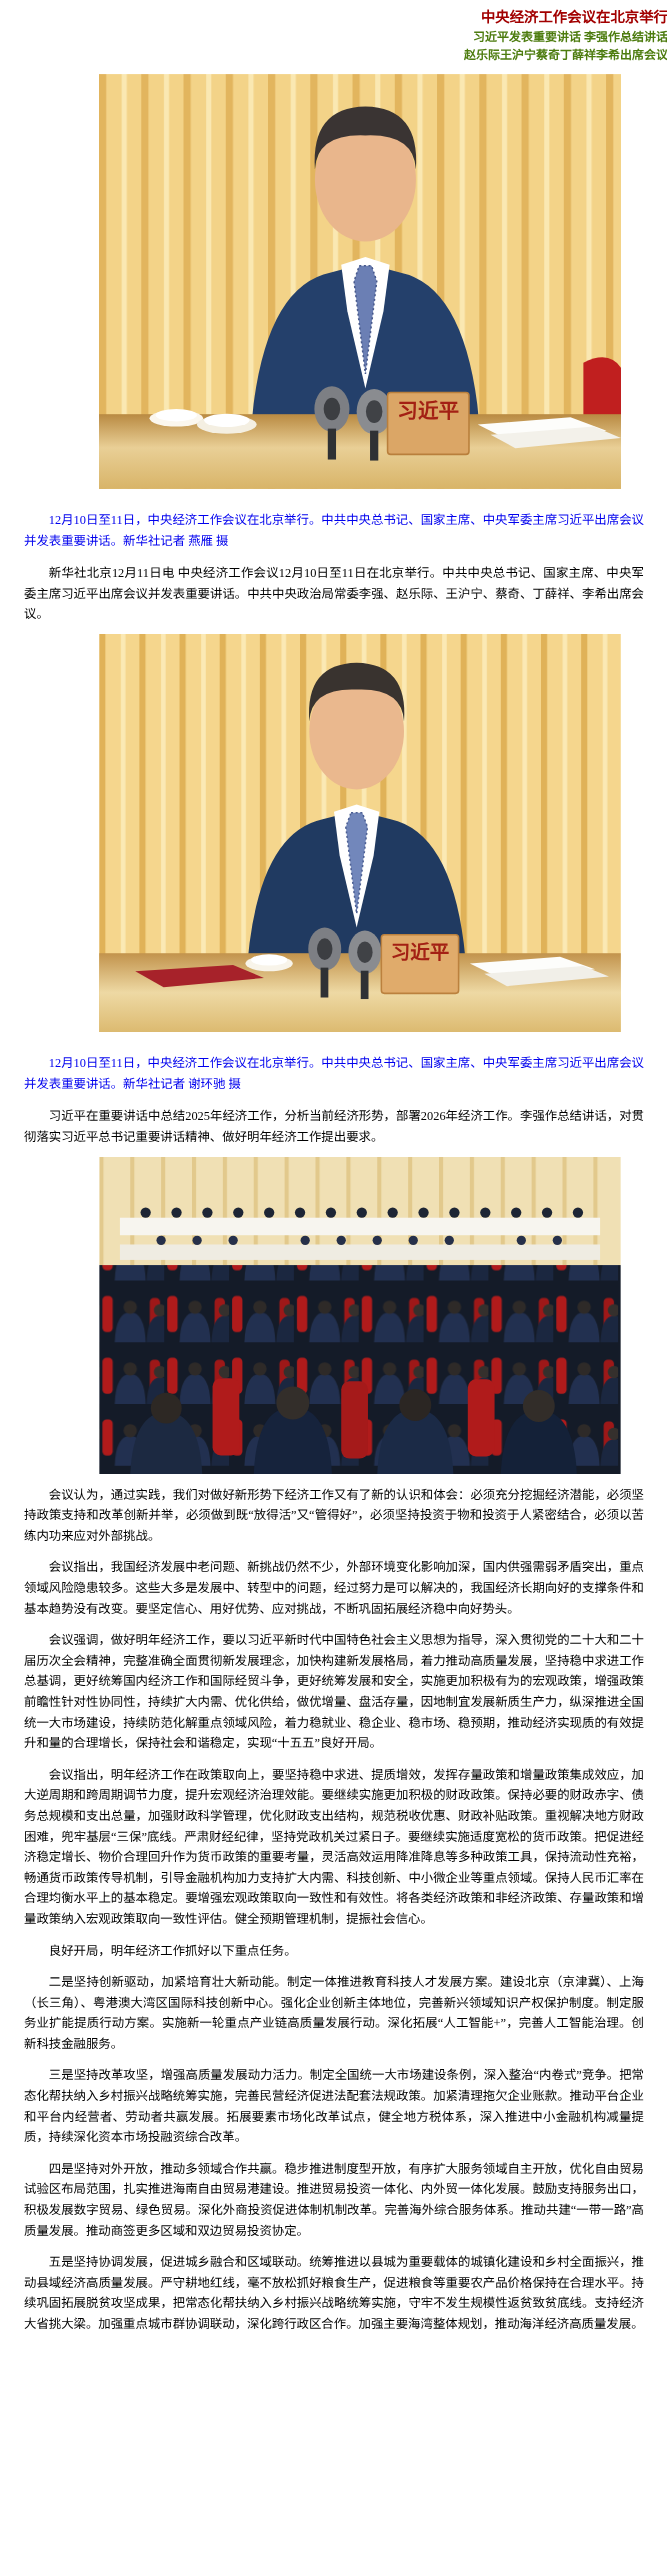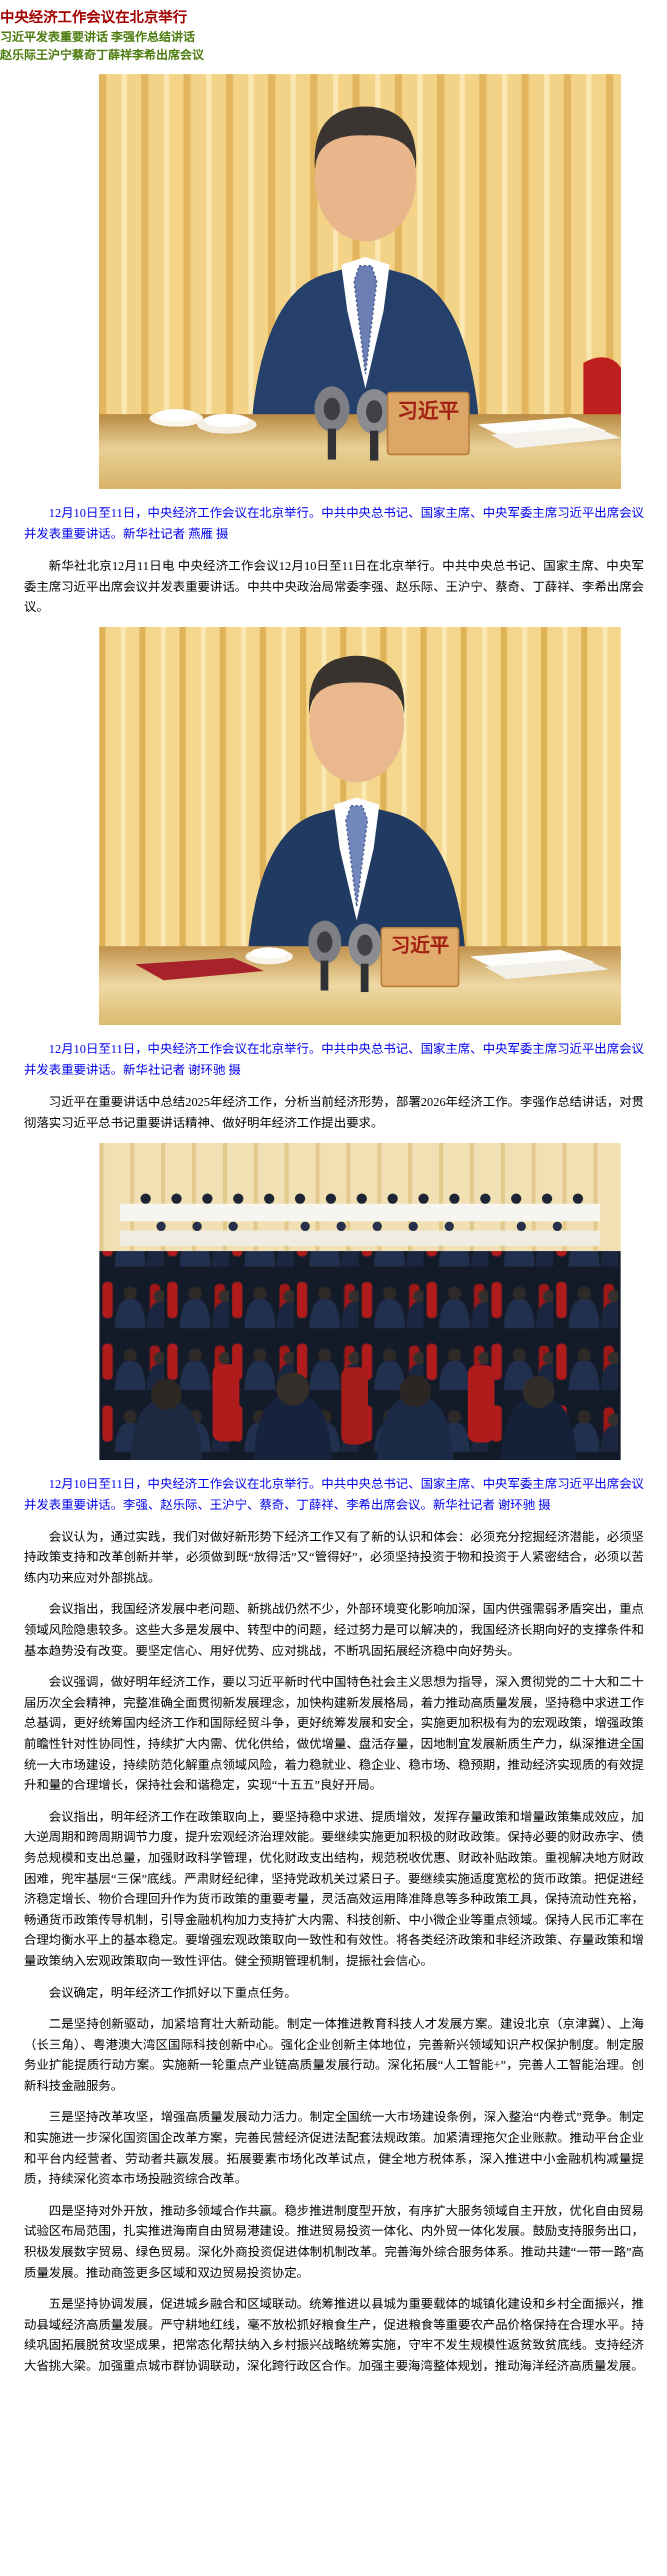--- a/index.html
+++ b/index.html
@@ -3,33 +3,33 @@
 <meta charset="utf-8">
 <style>
   html,body{margin:0;padding:0;background:#ffffff;}
   body{
     width:668px;
     font-family:"Liberation Serif","DejaVu Serif",serif;
     color:#000;
   }
   .page{width:668px;margin:0 auto;}
   
-  .header{padding-top:7.2px;text-align:left;}
+  .header{padding-top:7.2px;text-align:right;padding-left:32px;}
   .header .t1{
     font-size:14.4px;font-weight:bold;color:#a20000;line-height:20.6px;margin:0;
   }
   .header .t2{
     font-size:12px;font-weight:bold;color:#4d7c0f;line-height:18.5px;margin:0;
   }
   
   .figure{display:block;margin:9.3px auto 0 auto;width:470px;border-radius:17px;}
   .figure svg{display:block;}
   
   .caption{
-    width:620px;margin:14px auto 0 auto;
+    width:620px;margin:21px auto 0 auto;
     font-size:12.4px;line-height:21px;color:#0000ee;
     text-align:justify;text-indent:2em;
   }
   
   .para{
     width:620px;margin:11px auto 0 auto;
     font-size:12.4px;line-height:20.6px;color:#000;
     text-align:justify;text-indent:2em;
   }
 </style>
@@ -229,29 +229,28 @@
         <rect x="470" y="436" width="52" height="150" rx="16" fill="#a51a1a"></rect>
         <path d="M540 616 q6 -126 74 -126 q68 0 74 126z" fill="#1b2a46"></path>
         <circle cx="614" cy="482" r="31" fill="#2b2623"></circle>
         <rect x="716" y="432" width="52" height="150" rx="16" fill="#b01b1b"></rect>
         <path d="M780 616 q6 -124 74 -124 q68 0 74 124z" fill="#142138"></path>
         <circle cx="854" cy="484" r="31" fill="#322d29"></circle>
       </g>
     </svg>
   </div>
 
-  <p class="caption">12月10日至11日，中央经济工作会议在北京举行。中共中央总书记、国家主席、中央军委主席习近平出席会议并发表重要讲话。李强、赵乐际、王沪宁、蔡奇、丁薛祥、李希出席会议。新华社记者 谢环驰 摄</p>
 
   <div>
     <p class="para">会议认为，通过实践，我们对做好新形势下经济工作又有了新的认识和体会：必须充分挖掘经济潜能，必须坚持政策支持和改革创新并举，必须做到既“放得活”又“管得好”，必须坚持投资于物和投资于人紧密结合，必须以苦练内功来应对外部挑战。</p>
     <p class="para">会议指出，我国经济发展中老问题、新挑战仍然不少，外部环境变化影响加深，国内供强需弱矛盾突出，重点领域风险隐患较多。这些大多是发展中、转型中的问题，经过努力是可以解决的，我国经济长期向好的支撑条件和基本趋势没有改变。要坚定信心、用好优势、应对挑战，不断巩固拓展经济稳中向好势头。</p>
     <p class="para">会议强调，做好明年经济工作，要以习近平新时代中国特色社会主义思想为指导，深入贯彻党的二十大和二十届历次全会精神，完整准确全面贯彻新发展理念，加快构建新发展格局，着力推动高质量发展，坚持稳中求进工作总基调，更好统筹国内经济工作和国际经贸斗争，更好统筹发展和安全，实施更加积极有为的宏观政策，增强政策前瞻性针对性协同性，持续扩大内需、优化供给，做优增量、盘活存量，因地制宜发展新质生产力，纵深推进全国统一大市场建设，持续防范化解重点领域风险，着力稳就业、稳企业、稳市场、稳预期，推动经济实现质的有效提升和量的合理增长，保持社会和谐稳定，实现“十五五”良好开局。</p>
     <p class="para">会议指出，明年经济工作在政策取向上，要坚持稳中求进、提质增效，发挥存量政策和增量政策集成效应，加大逆周期和跨周期调节力度，提升宏观经济治理效能。要继续实施更加积极的财政政策。保持必要的财政赤字、债务总规模和支出总量，加强财政科学管理，优化财政支出结构，规范税收优惠、财政补贴政策。重视解决地方财政困难，兜牢基层“三保”底线。严肃财经纪律，坚持党政机关过紧日子。要继续实施适度宽松的货币政策。把促进经济稳定增长、物价合理回升作为货币政策的重要考量，灵活高效运用降准降息等多种政策工具，保持流动性充裕，畅通货币政策传导机制，引导金融机构加力支持扩大内需、科技创新、中小微企业等重点领域。保持人民币汇率在合理均衡水平上的基本稳定。要增强宏观政策取向一致性和有效性。将各类经济政策和非经济政策、存量政策和增量政策纳入宏观政策取向一致性评估。健全预期管理机制，提振社会信心。</p>
-    <p class="para">会议确定，明年经济工作抓好以下重点任务。</p>
+    <p class="para">良好开局，明年经济工作抓好以下重点任务。</p>
     <p class="para">二是坚持创新驱动，加紧培育壮大新动能。制定一体推进教育科技人才发展方案。建设北京（京津冀）、上海（长三角）、粤港澳大湾区国际科技创新中心。强化企业创新主体地位，完善新兴领域知识产权保护制度。制定服务业扩能提质行动方案。实施新一轮重点产业链高质量发展行动。深化拓展“人工智能+”，完善人工智能治理。创新科技金融服务。</p>
-    <p class="para">三是坚持改革攻坚，增强高质量发展动力活力。制定全国统一大市场建设条例，深入整治“内卷式”竞争。制定和实施进一步深化国资国企改革方案，完善民营经济促进法配套法规政策。加紧清理拖欠企业账款。推动平台企业和平台内经营者、劳动者共赢发展。拓展要素市场化改革试点，健全地方税体系，深入推进中小金融机构减量提质，持续深化资本市场投融资综合改革。</p>
+    <p class="para">三是坚持改革攻坚，增强高质量发展动力活力。制定全国统一大市场建设条例，深入整治“内卷式”竞争。把常态化帮扶纳入乡村振兴战略统筹实施，完善民营经济促进法配套法规政策。加紧清理拖欠企业账款。推动平台企业和平台内经营者、劳动者共赢发展。拓展要素市场化改革试点，健全地方税体系，深入推进中小金融机构减量提质，持续深化资本市场投融资综合改革。</p>
     <p class="para">四是坚持对外开放，推动多领域合作共赢。稳步推进制度型开放，有序扩大服务领域自主开放，优化自由贸易试验区布局范围，扎实推进海南自由贸易港建设。推进贸易投资一体化、内外贸一体化发展。鼓励支持服务出口，积极发展数字贸易、绿色贸易。深化外商投资促进体制机制改革。完善海外综合服务体系。推动共建“一带一路”高质量发展。推动商签更多区域和双边贸易投资协定。</p>
     <p class="para">五是坚持协调发展，促进城乡融合和区域联动。统筹推进以县城为重要载体的城镇化建设和乡村全面振兴，推动县域经济高质量发展。严守耕地红线，毫不放松抓好粮食生产，促进粮食等重要农产品价格保持在合理水平。持续巩固拓展脱贫攻坚成果，把常态化帮扶纳入乡村振兴战略统筹实施，守牢不发生规模性返贫致贫底线。支持经济大省挑大梁。加强重点城市群协调联动，深化跨行政区合作。加强主要海湾整体规划，推动海洋经济高质量发展。</p>
 
   </div>
 
 </div>
 
 
 </body></html>

